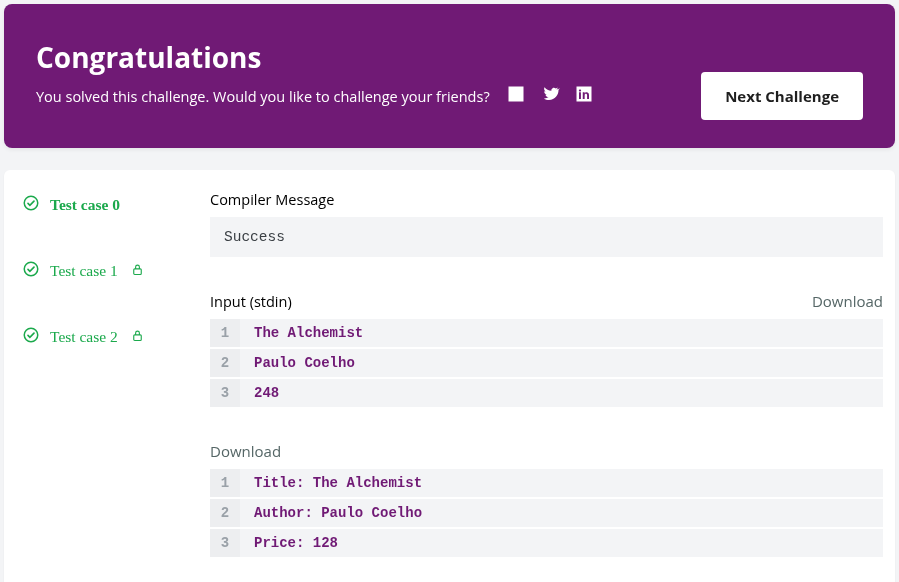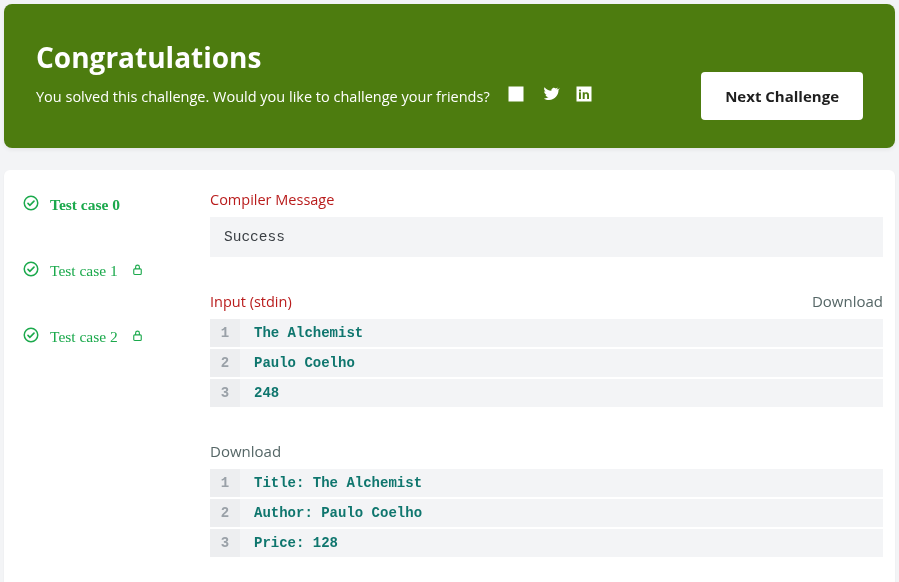--- a/index.html
+++ b/index.html
@@ -5,21 +5,21 @@
     * { box-sizing: border-box; margin: 0; padding: 0; }
     body {
       font-family: "Open Sans", -apple-system, BlinkMacSystemFont, "Segoe UI", Roboto, sans-serif;
       background: #f3f4f6;
       padding: 4px;
       width: 899px;
       height: 582px;
       overflow: hidden;
     }
     .banner {
-      background: #4d7c0f;
+      background: #701a75;
       border-radius: 8px;
       padding: 22px 32px 28px 32px;
       display: flex;
       justify-content: space-between;
       align-items: center;
       color: #fff;
       box-shadow: 0 2px 4px rgba(0,0,0,0.06);
     }
     .banner-left { flex:1; }
     .banner-title {
@@ -89,21 +89,21 @@
     .content::-webkit-scrollbar { width: 14px; }
     .content::-webkit-scrollbar-track { background:#f1f1f1; }
     .content::-webkit-scrollbar-thumb { background:#b7b7b7; border-radius:2px; }
     .content::-webkit-scrollbar-button { height:14px; background:#ececec; }
     .sect-head {
       display:flex;
       justify-content:space-between;
       align-items:baseline;
       margin-bottom: 8px;
     }
-    .sect-title { color:#b91c1c;text-align:center; }
+    .sect-title { color:#000000;text-align:center; }
     .download { color:#566; cursor:pointer; font-size:15px; }
     .compiler-box {
       background:#f3f4f6;
       padding: 12px 14px;
       font-family: "SFMono-Regular", Consolas, "Liberation Mono", Menlo, monospace;
       font-size: 14.5px;
       color:#3a3f44;
       margin-bottom: 34px;
     }
     .code-block {
@@ -121,21 +121,21 @@
       width: 30px;
       text-align:center;
       padding: 6px 0;
       color:#9aa1a8;
       background:#edeef0;
       flex-shrink:0;
       font-weight:600;
     }
     .lc {
       padding: 6px 14px;
-      color:#0f766e;
+      color:#701a75;
       font-weight:600;
     }
   </style>
 </head>
 <body>
 
 <div class="banner">
   <div class="banner-left">
     <div class="banner-title">Congratulations</div>
     <div class="banner-sub-row">

